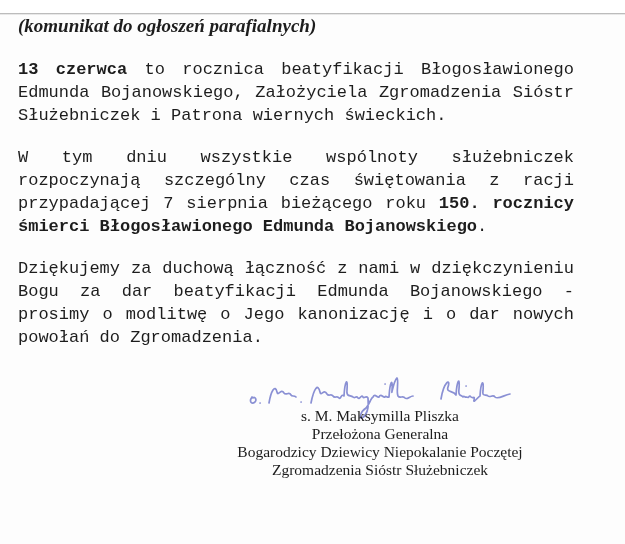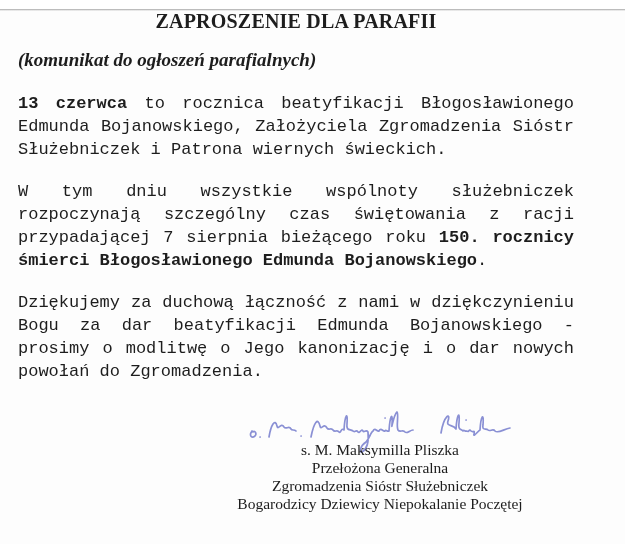--- a/index.html
+++ b/index.html
@@ -60,21 +60,20 @@
     margin: 0 auto -13px auto;
   }
   .sig-name { }
 </style>
 </head>
 <body>
 
 <div class="page">
   <div class="scan-edge"></div>
 
-  <div class="title">ZAPROSZENIE DLA PARAFII</div>
 
   <div class="subtitle">(komunikat do ogłoszeń parafialnych)</div>
 
   <div class="body-text">
     <p><strong>13 czerwca</strong><span> to rocznica beatyfikacji Błogosławionego Edmunda Bojanowskiego, Założyciela Zgromadzenia Sióstr Służebniczek i Patrona wiernych świeckich.</span></p>
 
     <p><span>W tym dniu wszystkie wspólnoty służebniczek rozpoczynają szczególny czas świętowania z racji przypadającej 7 sierpnia bieżącego roku </span><strong>150. rocznicy śmierci Błogosławionego Edmunda Bojanowskiego</strong><span>.</span></p>
 
 
     <p>Dziękujemy za duchową łączność z nami w dziękczynieniu Bogu za dar beatyfikacji Edmunda Bojanowskiego - prosimy o modlitwę o Jego kanonizację i o dar nowych powołań do Zgromadzenia.</p>
@@ -84,16 +83,16 @@
     <svg class="sig-svg" width="270" height="52" viewBox="0 0 270 52" aria-hidden="true">
       <g fill="none" stroke="#8a90d4" stroke-width="1.7" stroke-linecap="round" stroke-linejoin="round">
         <path d="M7 29 C4 33 6 37 10 34 C12 32 10 28 8 30 M15 35 L15.2 35 M24 35 C26 23 30 16 32 24 C33 29 36 20 39 25 C41 28 44 23 46 27 C47 29 49 27 51 29 M56 34 L56.2 34"></path>
         <path d="M66 35 C69 20 73 15 75 24 C76 29 79 20 82 26 C84 29 86 25 88 28 C90 31 92 27 94 30 C96 32 96 25 99 28 C100 12 103 9 102 22 C101 29 105 27 108 29 C110 31 111 27 113 30 C115 32 116 26 118 29 C119 31 121 27 123 30 C124 40 122 47 117 50 C114 51 115 44 121 40 C124 37 126 30 128 29 C130 25 132 30 134 29 C136 25 138 30 140 29 C141 27 142 30 144 29 C145 13 148 9 147 23 C146 29 149 12 152 10 C154 12 151 24 153 28 C155 31 158 27 160 30 C162 32 165 28 168 28"></path>
         <path d="M196 31 C199 13 206 10 203 19 C201 25 208 22 211 27 C212 12 215 8 214 21 C213 28 216 27 218 29 C219 27 220 30 222 29 C224 31 224 26 226 29 C228 31 230 27 229 32 C228 36 233 29 235 28 C236 13 239 10 238 23 C237 29 241 26 243 28 C245 30 248 26 250 29 C253 32 259 27 265 26"></path>
         <path d="M140 16 L140.2 16 M221 18 L221.2 18"></path>
       </g>
     </svg>
     <div class="sig-name">s. M. Maksymilla Pliszka</div>
     <div class="sig-line">Przełożona Generalna</div>
+    <div class="sig-line">Bogarodzicy Dziewicy Niepokalanie Poczętej</div>
     <div class="sig-line">Zgromadzenia Sióstr Służebniczek</div>
-    <div class="sig-line">Bogarodzicy Dziewicy Niepokalanie Poczętej</div>
   </div>
 </div>
 
 </body></html>

